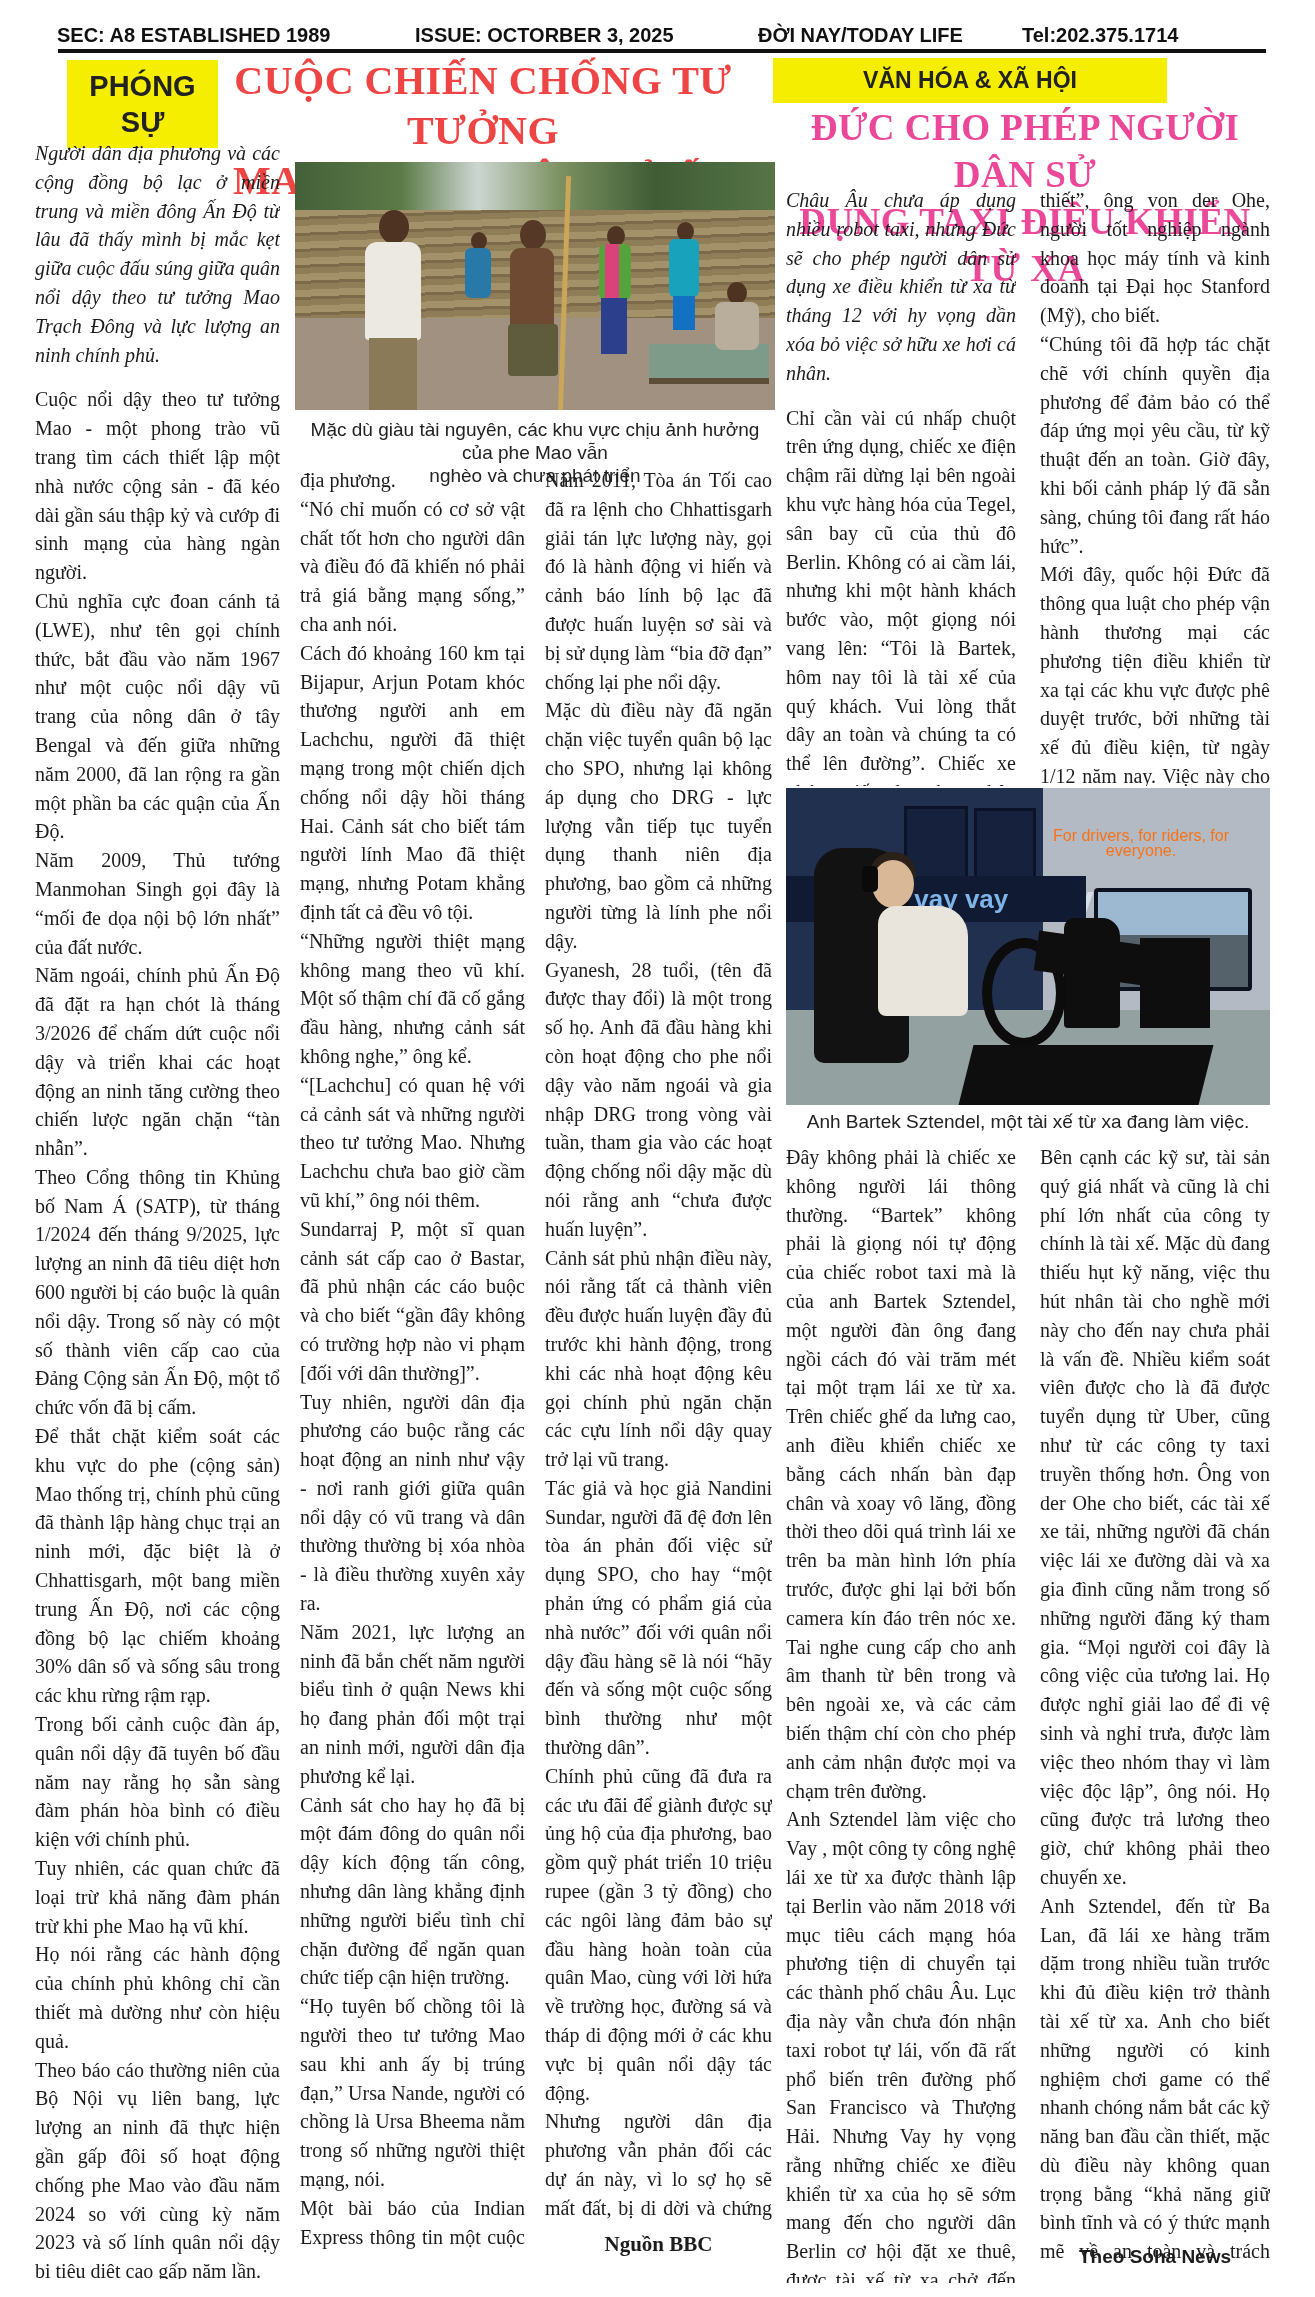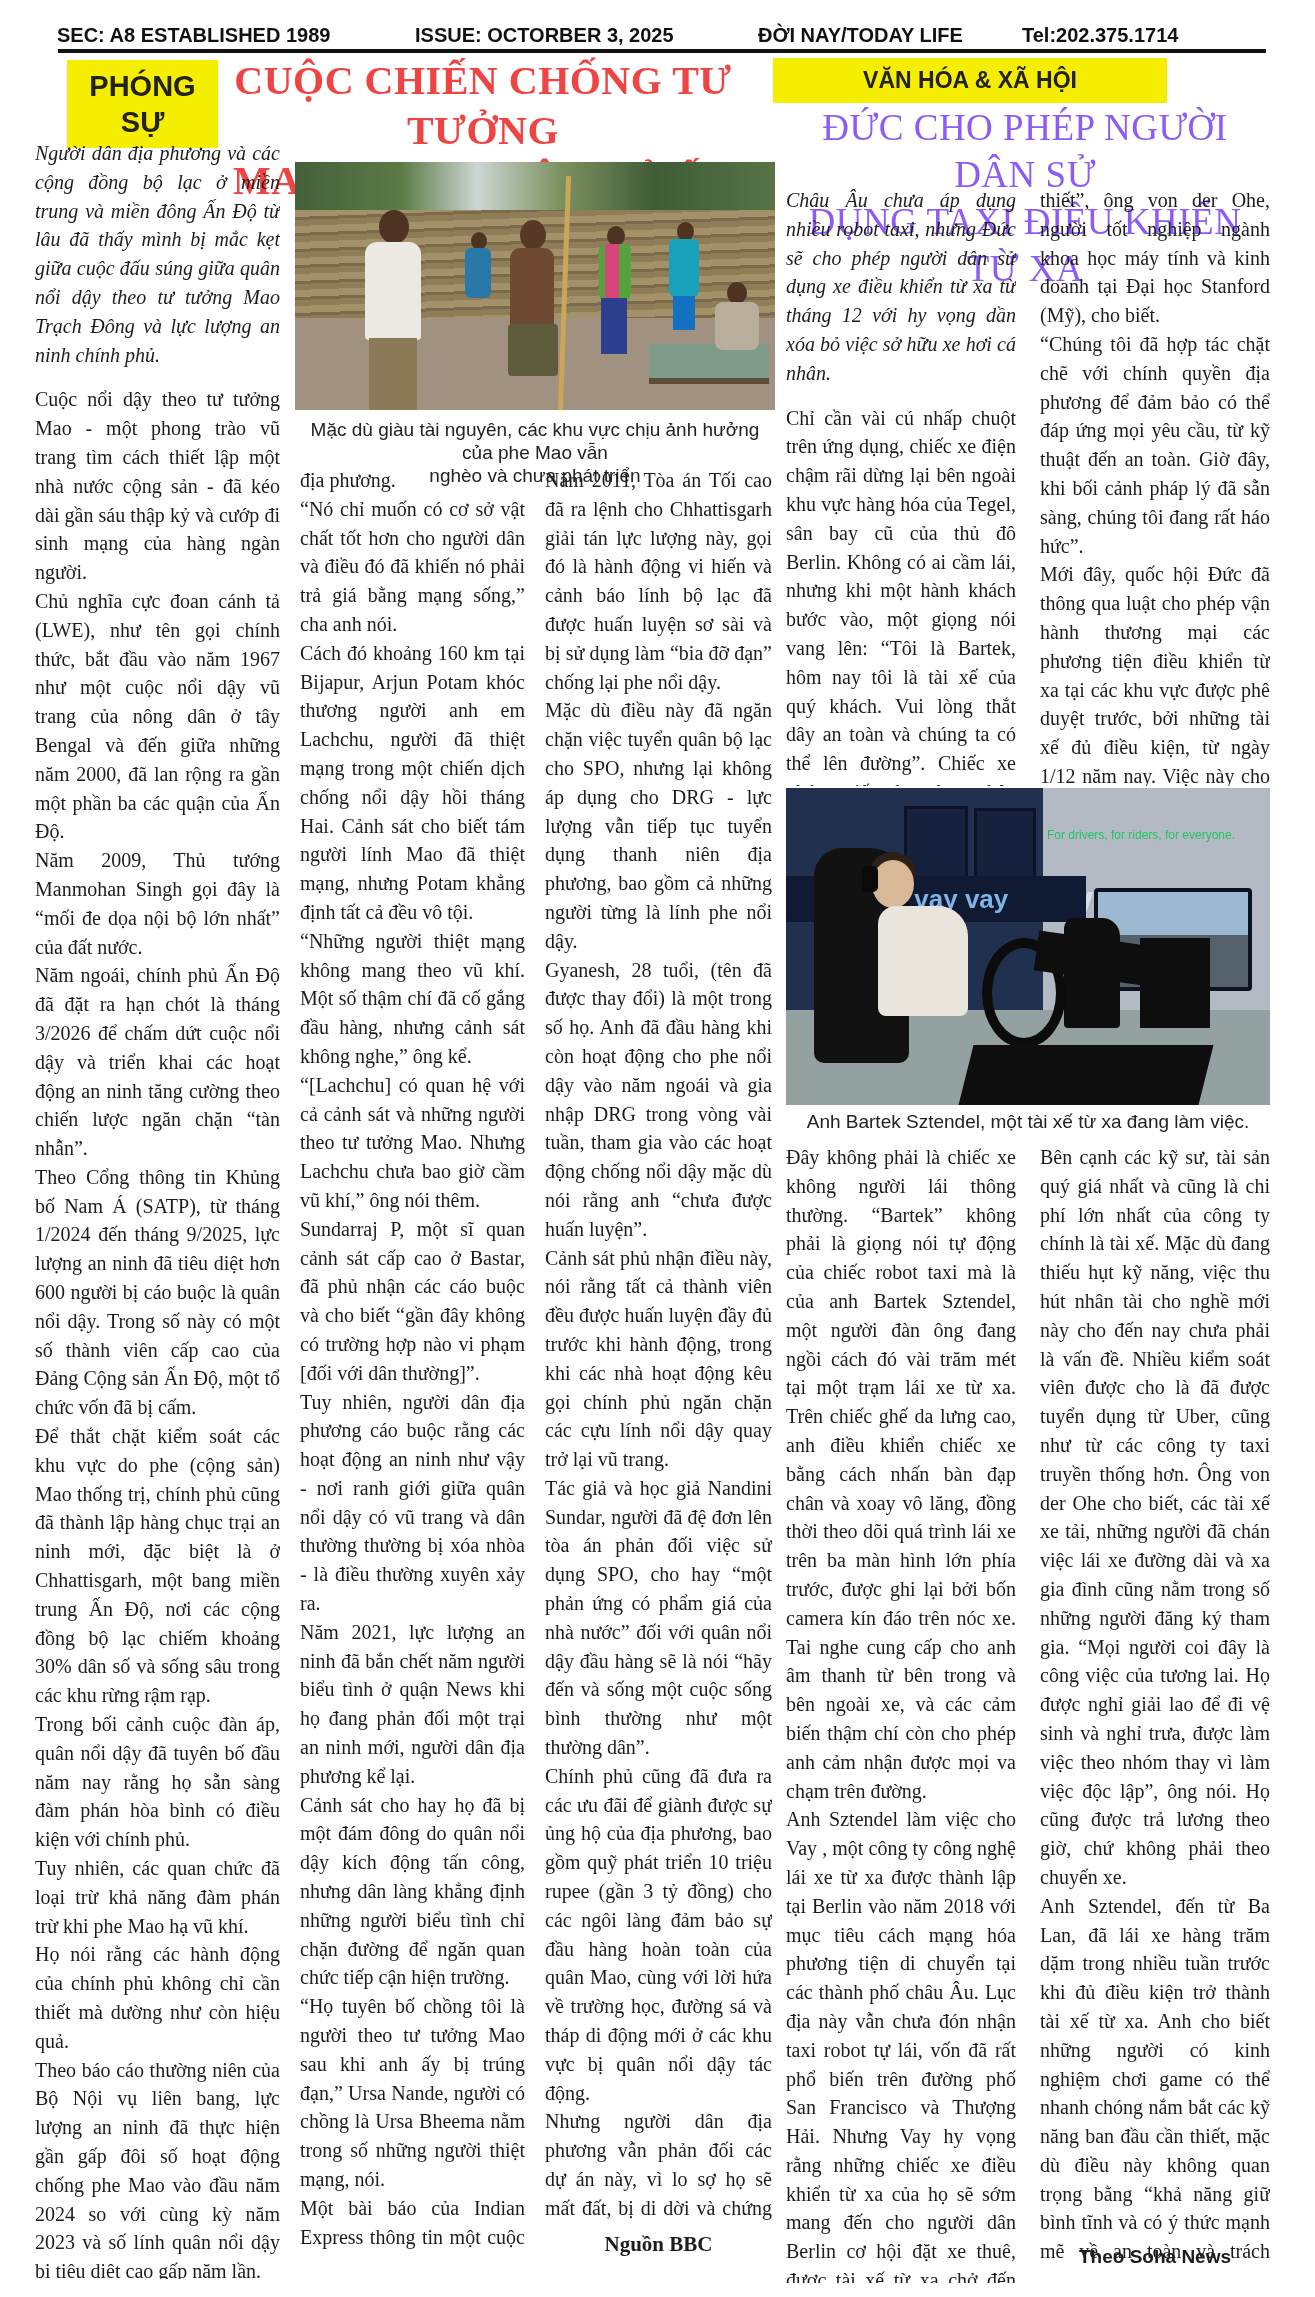--- a/index.html
+++ b/index.html
@@ -16,21 +16,21 @@
           display:flex;flex-direction:column;align-items:center;justify-content:center;
           font-family:"Liberation Sans",sans-serif;font-size:29px;font-weight:600;color:#222;line-height:36px;}
   .sectionbar{position:absolute;left:773px;top:58px;width:394px;height:45px;background:#f6ee00;
           display:flex;align-items:center;justify-content:center;
           font-family:"Liberation Sans",sans-serif;font-size:23px;font-weight:600;color:#222;}
 
   
   .hl-left{position:absolute;left:225px;top:56px;width:516px;text-align:center;
            font-weight:900;font-size:40px;line-height:50px;color:#ef4444;letter-spacing:.5px;}
   .hl-right{position:absolute;left:778px;top:104px;width:494px;text-align:center;
-           font-weight:400;font-size:37px;line-height:47px;color:#8b5cf6;letter-spacing:.5px;}
+           font-weight:700;font-size:37px;line-height:47px;color:#ec4899;letter-spacing:.5px;}
 
   
   .col{position:absolute;overflow:hidden;font-size:20px;line-height:28.8px;text-align:justify;}
   .col p{margin:0;}
   .col p.intro{font-style:italic;margin-bottom:16px;}
   .c1{left:35px;  top:139px; width:245px;height:2140px;}
   .c2{left:300px; top:466px; width:225px;height:1790px;}
   .c3{left:545px; top:466px; width:227px;height:1760px;}
   .r1t{left:786px; top:186px; width:230px;height:600px;}
   .r2t{left:1040px;top:186px; width:230px;height:600px;}
@@ -56,22 +56,22 @@
        border-bottom:6px solid #5d4c38;}
 
   
   .photoR{position:absolute;left:786px;top:788px;width:484px;height:317px;background:#22304f;overflow:hidden;}
   .wallR{position:absolute;right:0;top:0;width:47%;height:72%;background:#b3bac4;}
   .floorR{position:absolute;left:0;bottom:0;width:100%;height:30%;background:#93a2a0;}
   .poster{position:absolute;background:#16213d;border:3px solid #0c1228;}
   .screenband{position:absolute;left:0;top:88px;width:300px;height:46px;background:#101a33;
         color:#7fb4e8;font-family:"Liberation Sans",sans-serif;font-weight:bold;font-size:26px;
         display:flex;align-items:center;justify-content:space-around;}
-  .walltext{position:absolute;right:34px;top:40px;width:190px;text-align:center;color:#22c55e;
-        font-family:"Liberation Sans",sans-serif;font-size:12px;line-height:15px;}
+  .walltext{position:absolute;right:34px;top:40px;width:190px;text-align:center;color:#f97316;
+        font-family:"Liberation Sans",sans-serif;font-size:16px;line-height:15px;}
   .neon{position:absolute;right:120px;top:90px;color:#dfe7f5;font-family:"Liberation Sans",sans-serif;
         font-size:40px;font-weight:bold;opacity:.8;letter-spacing:4px;}
   .monitorR{position:absolute;right:18px;top:100px;width:150px;height:95px;background:#0c1220;
         border-radius:4px;padding:4px;}
   .monitorR .scr{width:100%;height:100%;background:linear-gradient(180deg,#9db9d2 0 45%,#55626c 45% 100%);}
   .seat{position:absolute;left:28px;top:60px;width:95px;height:215px;background:#121212;border-radius:28px 40px 10px 10px;}
   .driverhead{position:absolute;left:86px;top:72px;width:42px;height:48px;background:#d9b897;border-radius:50%;}
   .hair{position:absolute;left:84px;top:64px;width:46px;height:26px;background:#2b2119;border-radius:22px 22px 0 0;}
   .headset{position:absolute;left:76px;top:78px;width:16px;height:26px;background:#0a0a0a;border-radius:5px;}
   .shirt{position:absolute;left:92px;top:118px;width:90px;height:110px;background:#e9e5dc;border-radius:18px 30px 8px 8px;}

